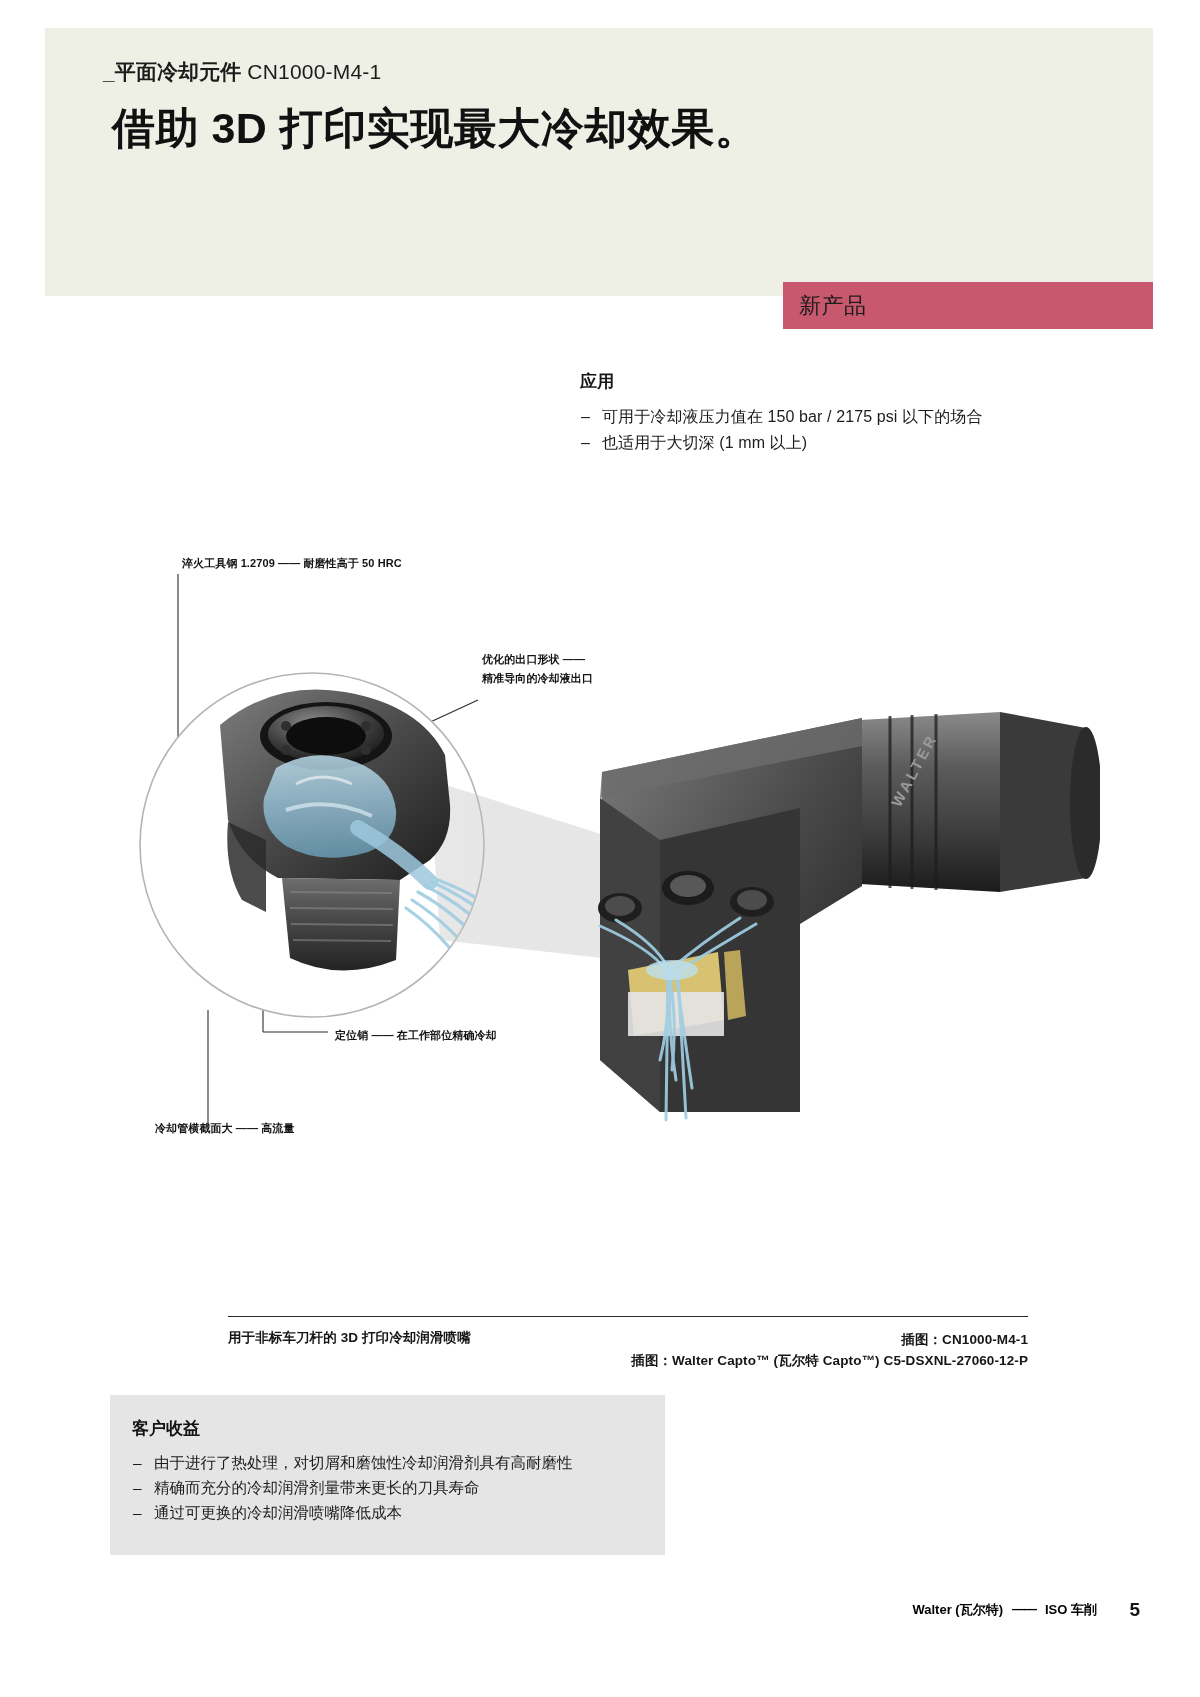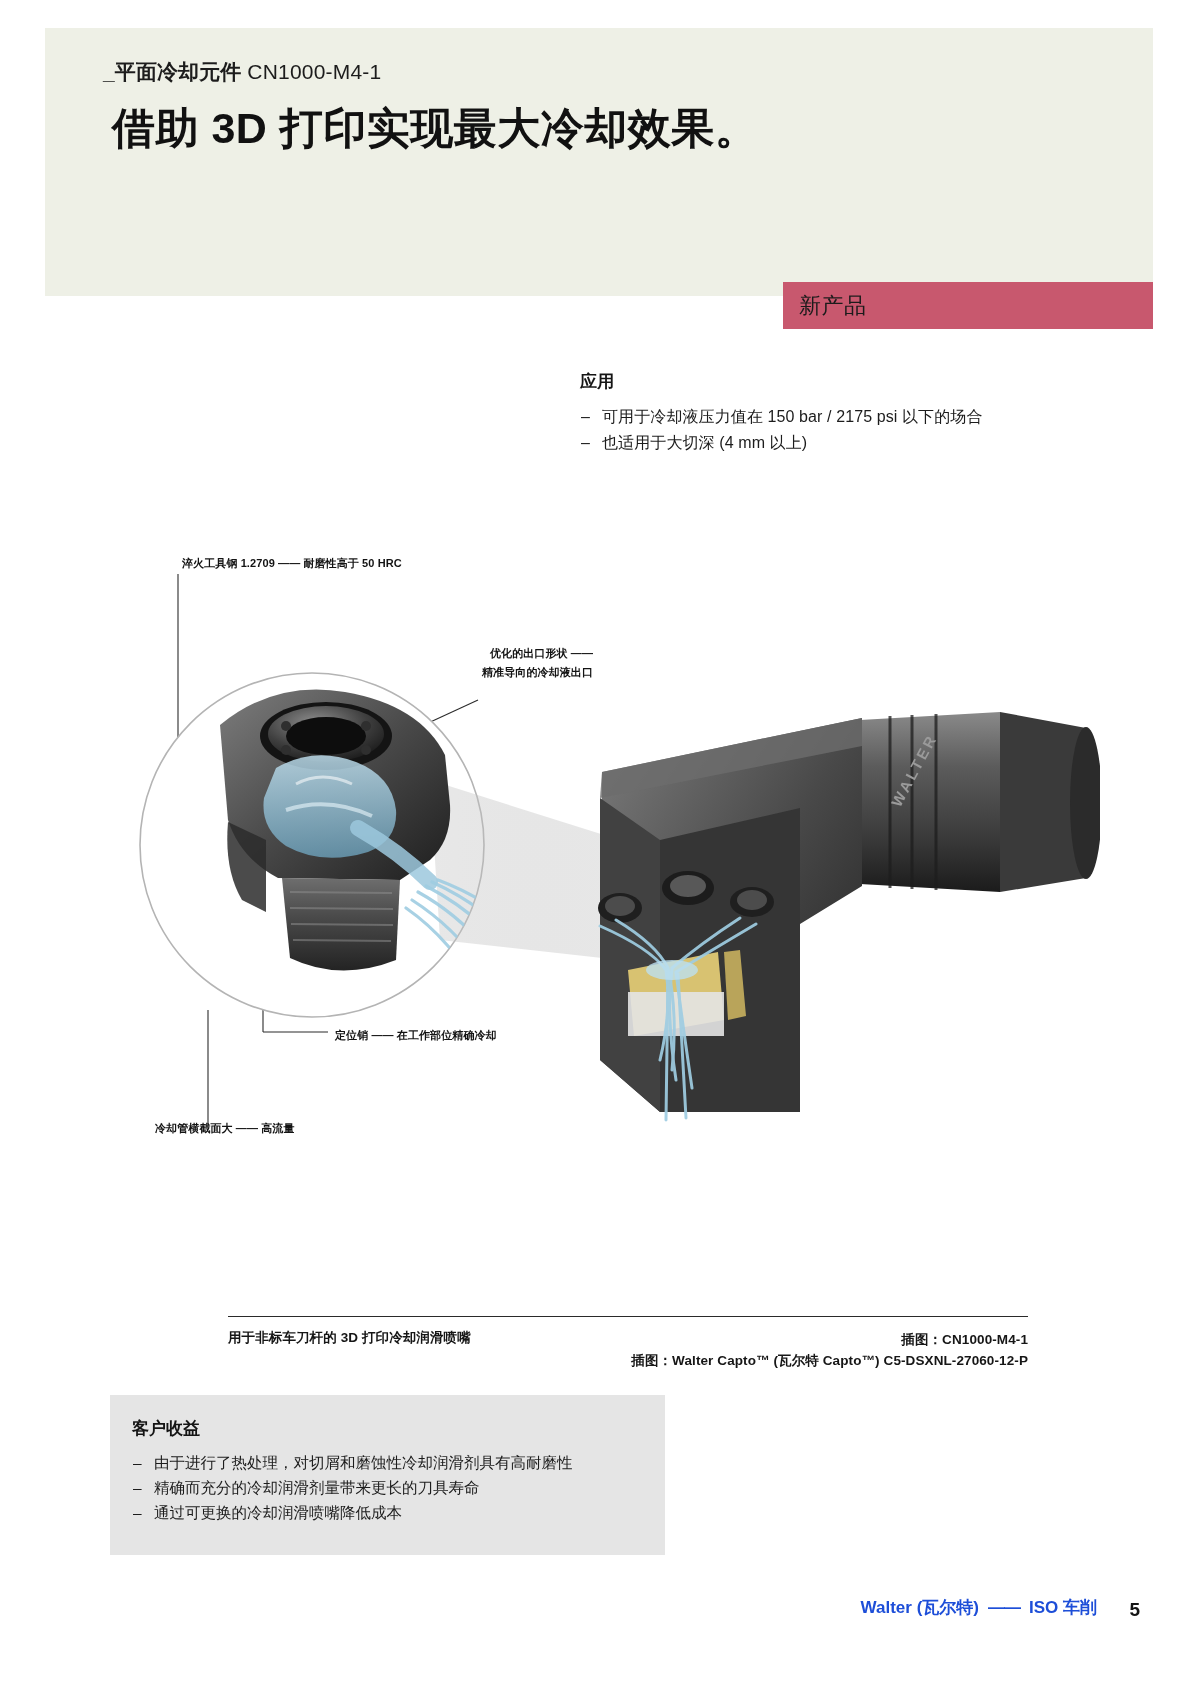--- a/index.html
+++ b/index.html
@@ -72,21 +72,21 @@
 
   .ann {
     position: absolute;
     font-size: 11px;
     font-weight: 700;
     color: #131313;
     white-space: nowrap;
     letter-spacing: .1px;
   }
   .ann-1 { left: 82px; top: 16px; }
-  .ann-2 { left: 382px; top: 104px; line-height: 19px; text-align: right; }
+  .ann-2 { left: 382px; top: 110px; line-height: 19px; }
   .ann-3 { left: 235px; top: 488px; }
   .ann-4 { left: 55px; top: 581px; }
 
   
   .cap-rule {
     position: absolute; left: 228px; top: 1316px;
     width: 800px; height: 1px; background: #2a2a2a;
   }
   .cap-left {
     position: absolute; left: 228px; top: 1329px;
@@ -115,22 +115,22 @@
     position: relative; padding-left: 22px;
     font-size: 15.5px; line-height: 25px; color: #1c1c1c;
   }
   .benefits li::before {
     content: "–"; position: absolute; left: 1px; top: 0;
   }
 
   
   .footer {
     position: absolute; right: 103px; bottom: 78px;
-    display: flex; align-items: center; gap: 9px;
-    font-size: 17px; font-weight: 700; color: #1d4ed8;
+    display: flex; align-items: flex-start; gap: 9px;
+    font-size: 13px; font-weight: 700; color: #000000;
   }
   .footer .dash { letter-spacing: -1px; }
   .pagenum {
     position: absolute; right: 60px; bottom: 76px;
     font-size: 19px; font-weight: 700; color: #141414;
   }
 </style>
 </head>
 <body>
 
@@ -144,21 +144,21 @@
 
   <div class="badge">
     <span class="badge-label">新产品</span>
   </div>
 
 
   <div class="col col-right">
     <h3>应用</h3>
     <ul class="speclist">
       <li>可用于冷却液压力值在 150 bar / 2175 psi 以下的场合</li>
-      <li>也适用于大切深 (4 mm 以上)</li>
+      <li>也适用于大切深 (1 mm 以上)</li>
     </ul>
   </div>
 
   <div class="figure">
     <svg class="figsvg" width="1000" height="650" viewBox="0 0 1000 650">
       <defs>
         <linearGradient id="steel" x1="0" y1="0" x2="0" y2="1">
           <stop offset="0%" stop-color="#6e6e6e"></stop>
           <stop offset="42%" stop-color="#4a4a4a"></stop>
           <stop offset="100%" stop-color="#232323"></stop>

